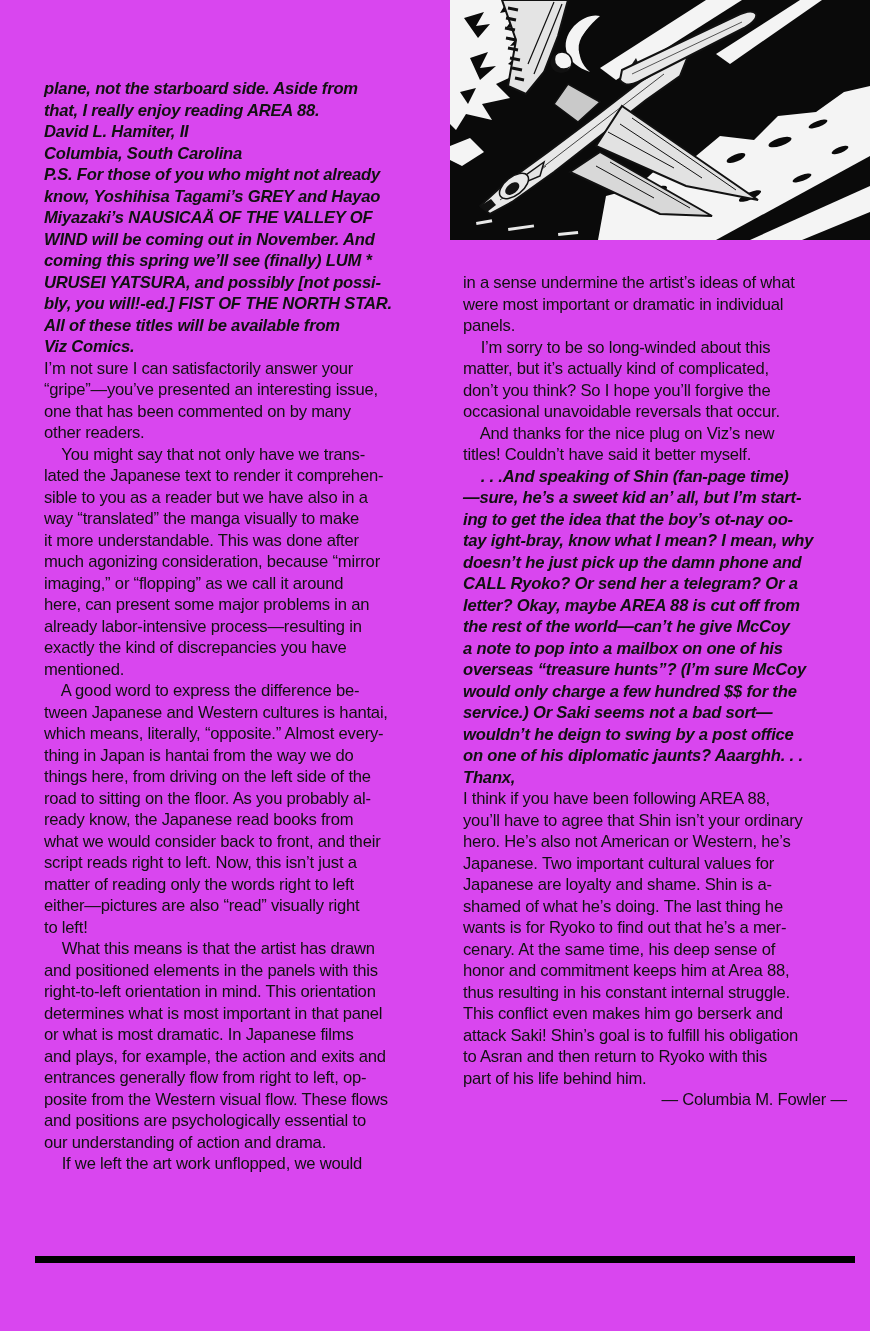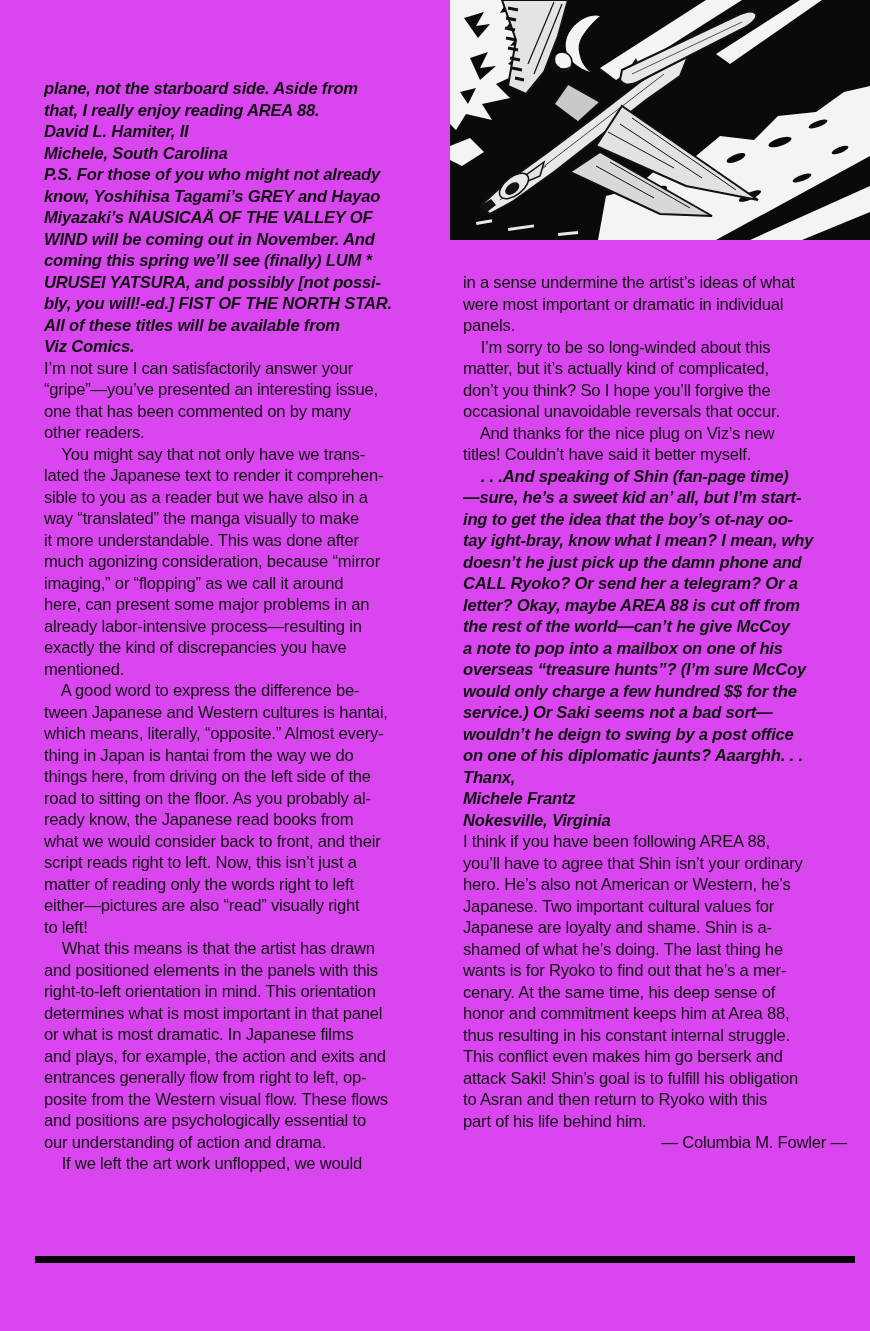--- a/index.html
+++ b/index.html
@@ -115,21 +115,21 @@
       </g>
 
       <polygon fill="#111" points="30,206 41,199 46,205 37,212"></polygon>
     </svg>
   </div>
 
   <div class="col col-left">
     <p class="bi gap10">plane, not the starboard side. Aside from
 that, I really enjoy reading AREA 88.</p>
     <p class="bi gap9">David L. Hamiter, II
-Michele, South Carolina</p>
+Columbia, South Carolina</p>
     <p class="bi gap16">P.S. For those of you who might not already
 know, Yoshihisa Tagami’s GREY and Hayao
 Miyazaki’s NAUSICAÄ OF THE VALLEY OF
 WIND will be coming out in November. And
 coming this spring we’ll see (finally) LUM *
 URUSEI YATSURA, and possibly [not possi-
 bly, you will!-ed.] FIST OF THE NORTH STAR.
 All of these titles will be available from
 Viz Comics.</p>
     <p>I’m not sure I can satisfactorily answer your
@@ -190,22 +190,20 @@
 CALL Ryoko? Or send her a telegram? Or a
 letter? Okay, maybe AREA 88 is cut off from
 the rest of the world—can’t he give McCoy
 a note to pop into a mailbox on one of his
 overseas “treasure hunts”? (I’m sure McCoy
 would only charge a few hundred $$ for the
 service.) Or Saki seems not a bad sort—
 wouldn’t he deign to swing by a post office
 on one of his diplomatic jaunts? Aaarghh. . .</p>
     <p class="bi gap10">Thanx,</p>
-    <p class="bi gap20">Michele Frantz
-Nokesville, Virginia</p>
     <p>I think if you have been following AREA 88,
 you’ll have to agree that Shin isn’t your ordinary
 hero. He’s also not American or Western, he’s
 Japanese. Two important cultural values for
 Japanese are loyalty and shame. Shin is a-
 shamed of what he’s doing. The last thing he
 wants is for Ryoko to find out that he’s a mer-
 cenary. At the same time, his deep sense of
 honor and commitment keeps him at Area 88,
 thus resulting in his constant internal struggle.

